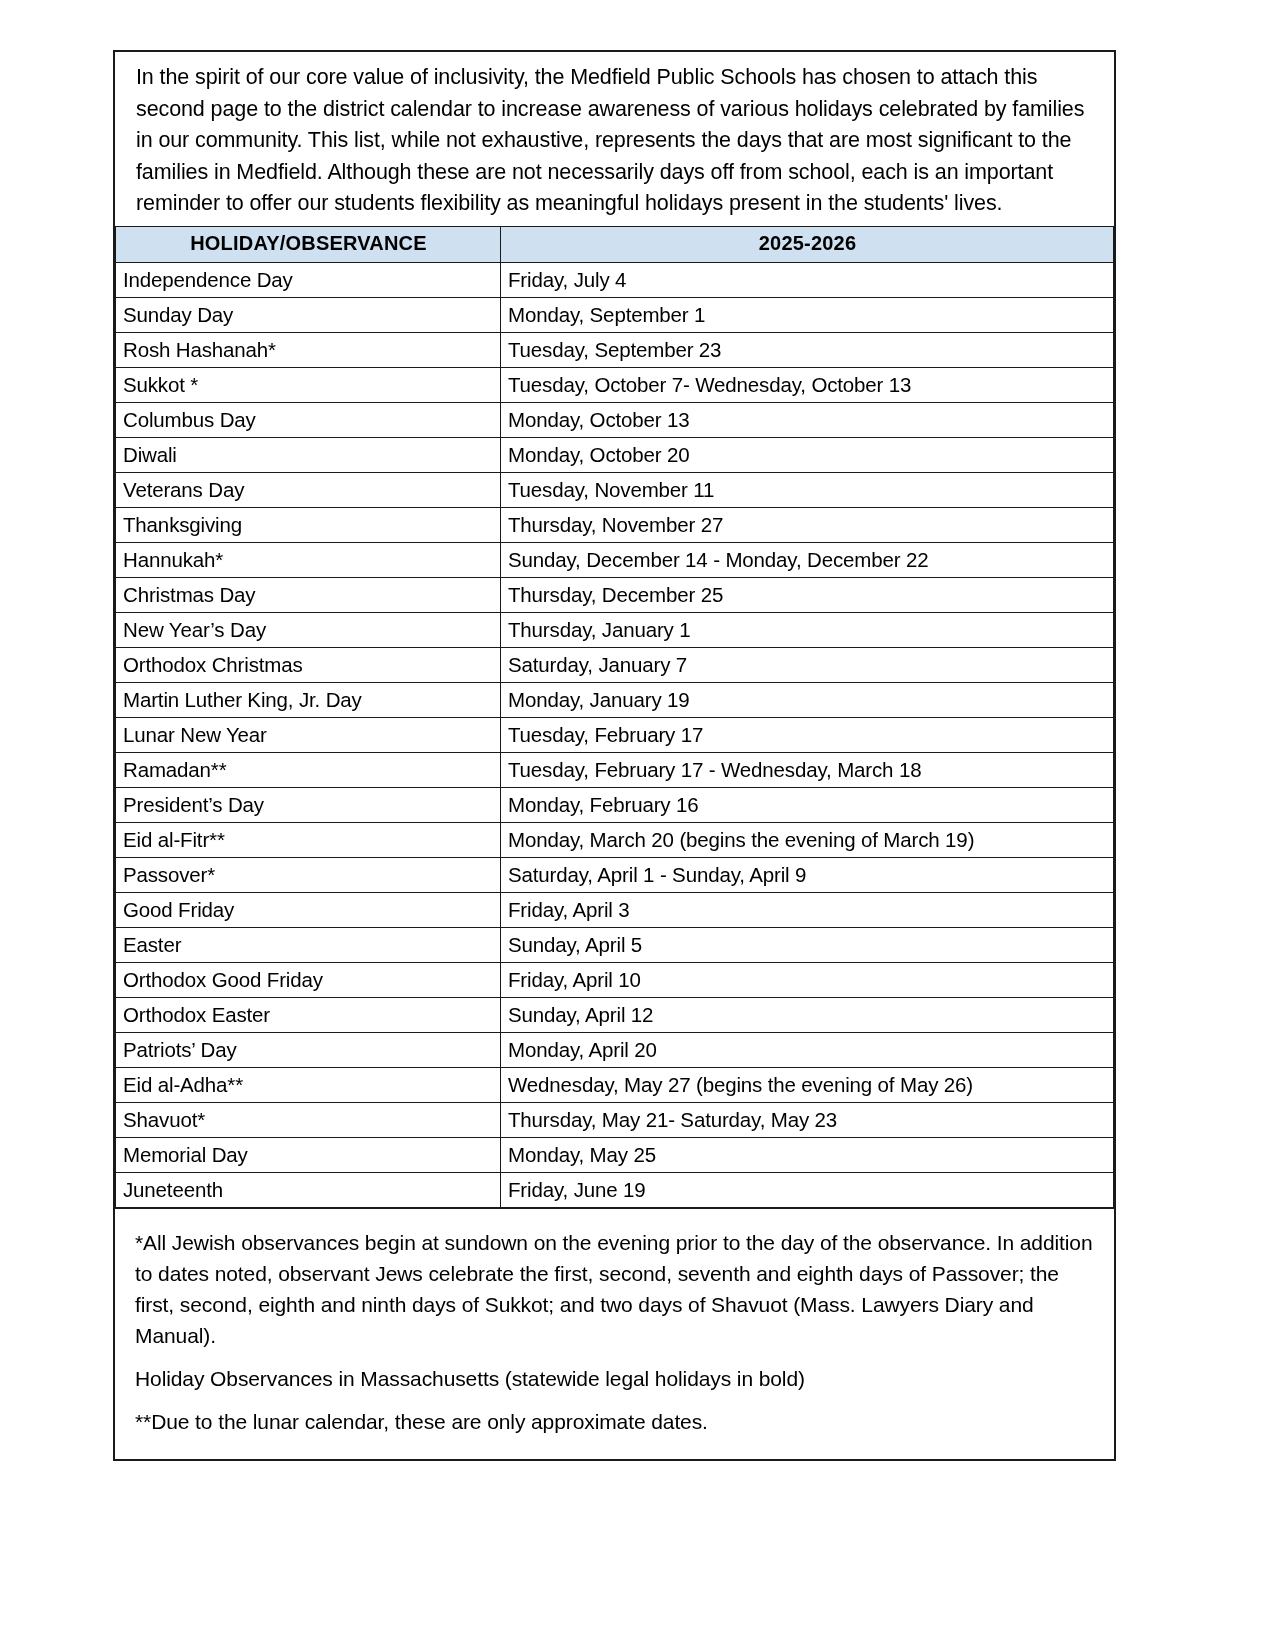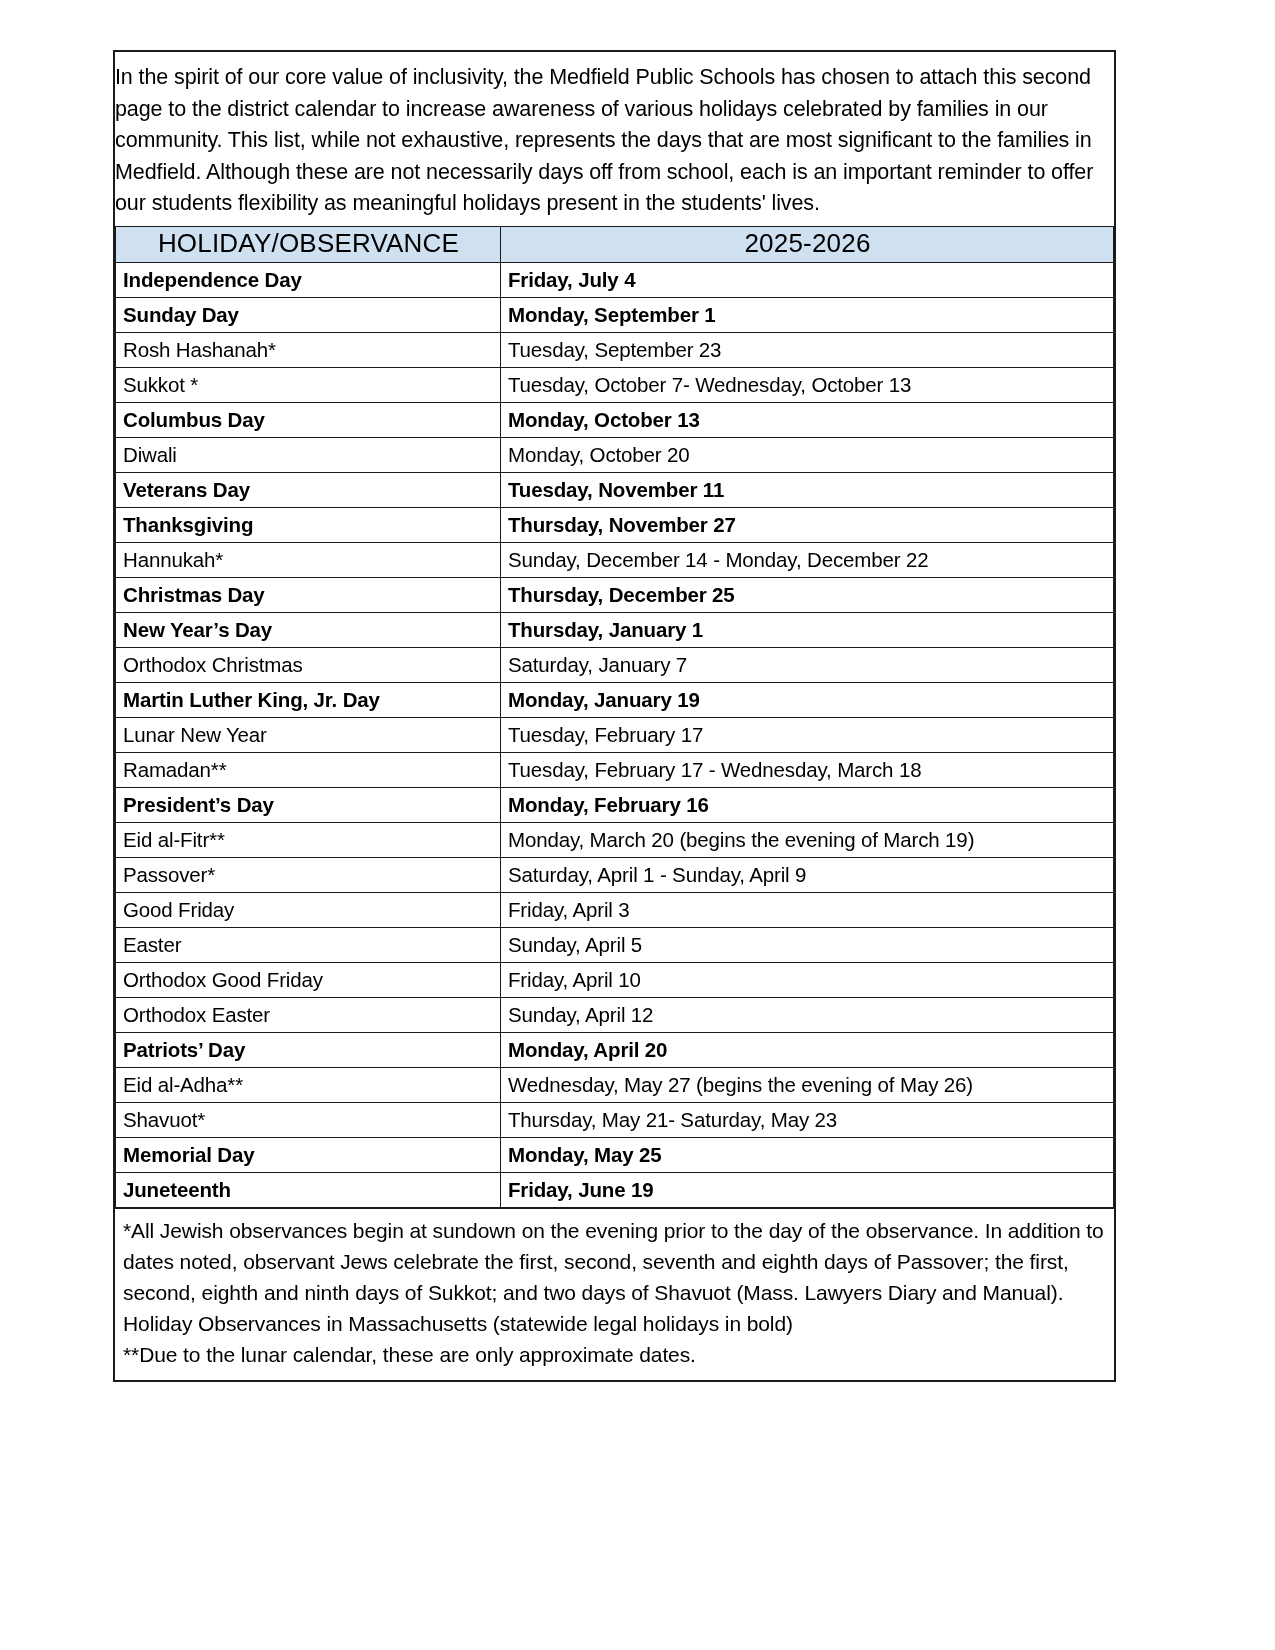--- a/index.html
+++ b/index.html
@@ -23,21 +23,21 @@
   .doc-frame {
     position: absolute;
     left: 113px;
     top: 50px;
     width: 1003px;
     border: 2px solid #1a1a1a;
     box-sizing: border-box;
     background: #ffffff;
   }
   .intro {
-    padding: 10px 8px 6px 0;
+    padding: 10px 8px 6px 21px;
     font-size: 21.5px;
     line-height: 31.5px;
     letter-spacing: -0.1px;
   }
   table.holiday-table {
     width: 100%;
     border-collapse: collapse;
     table-layout: fixed;
   }
   table.holiday-table col.c1 { width: 385px; }
@@ -48,42 +48,42 @@
     padding: 3px 7px 4px 7px;
     font-size: 20.5px;
     line-height: 27px;
     vertical-align: middle;
     letter-spacing: -0.15px;
     height: 25px;
   }
   table.holiday-table thead th {
     background: #cfe0f0;
     text-align: center;
-    font-weight: normal;
-    font-size: 26px;
+    font-weight: bold;
+    font-size: 20px;
     letter-spacing: 0.2px;
     height: 28px;
     padding-left: 8px;
   }
   table.holiday-table tbody tr.bold-row td {
-    font-weight: bold;
+    font-weight: normal;
     margin-left: 36px;
   }
   table.holiday-table tbody td {
     text-align: left;
   }
   .footnotes {
     border-top: 1.6px solid #1a1a1a;
     padding: 6px 8px 10px 8px;
     font-size: 21px;
     line-height: 31px;
     letter-spacing: -0.1px;
   }
   .footnotes p {
-    margin: 0;
+    margin: 12px;
   }
 </style>
 </head>
 <body>
 
 <div class="page">
   <div class="doc-frame">
 
     <div class="intro">In the spirit of our core value of inclusivity, the Medfield Public Schools has chosen to attach this second page to the district calendar to increase awareness of various holidays celebrated by families in our community. This list, while not exhaustive, represents the days that are most significant to the families in Medfield. Although these are not necessarily days off from school, each is an important reminder to offer our students flexibility as meaningful holidays present in the students' lives.</div>
 

